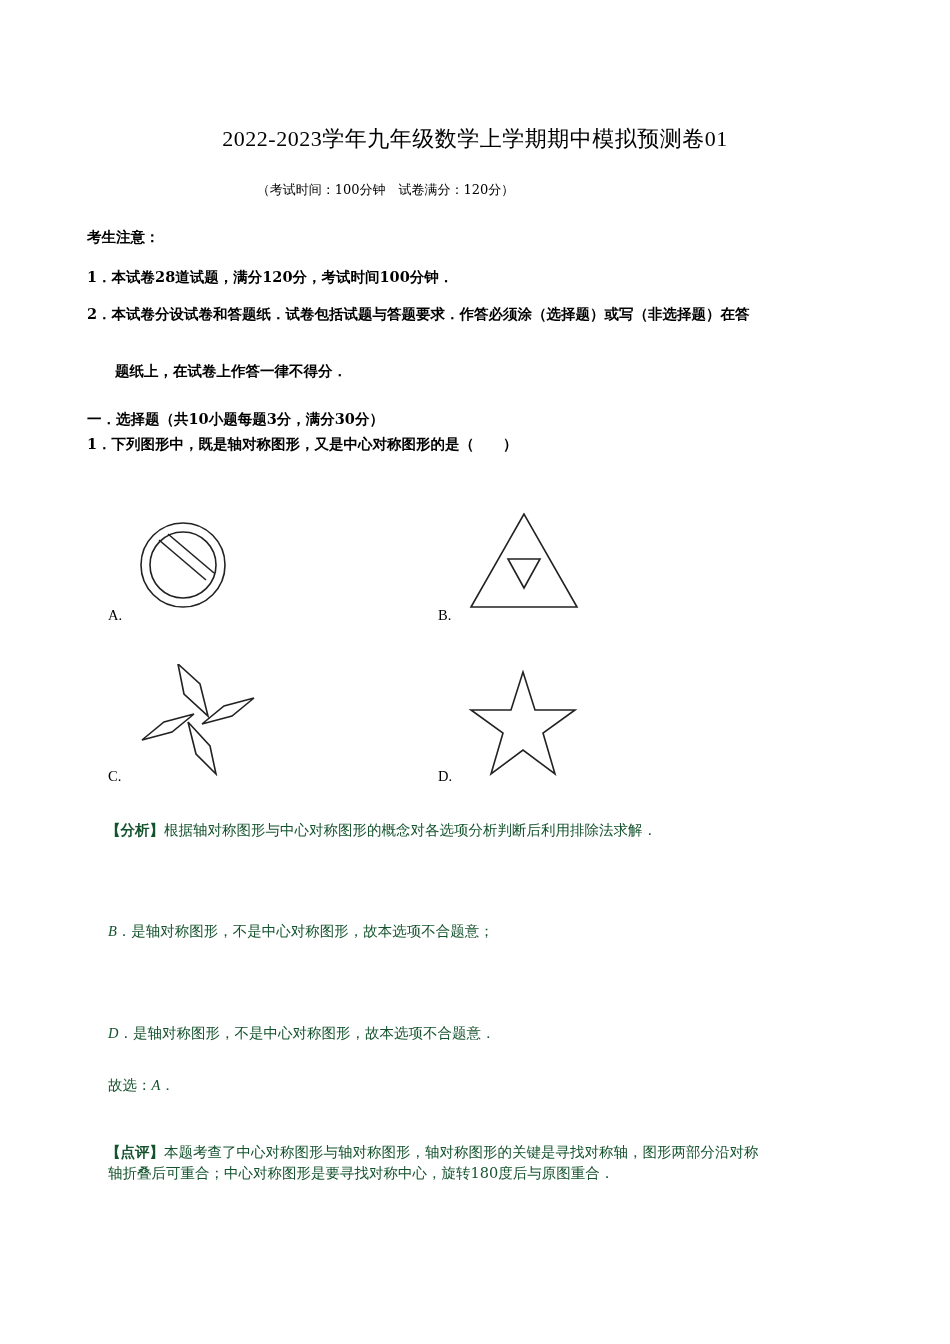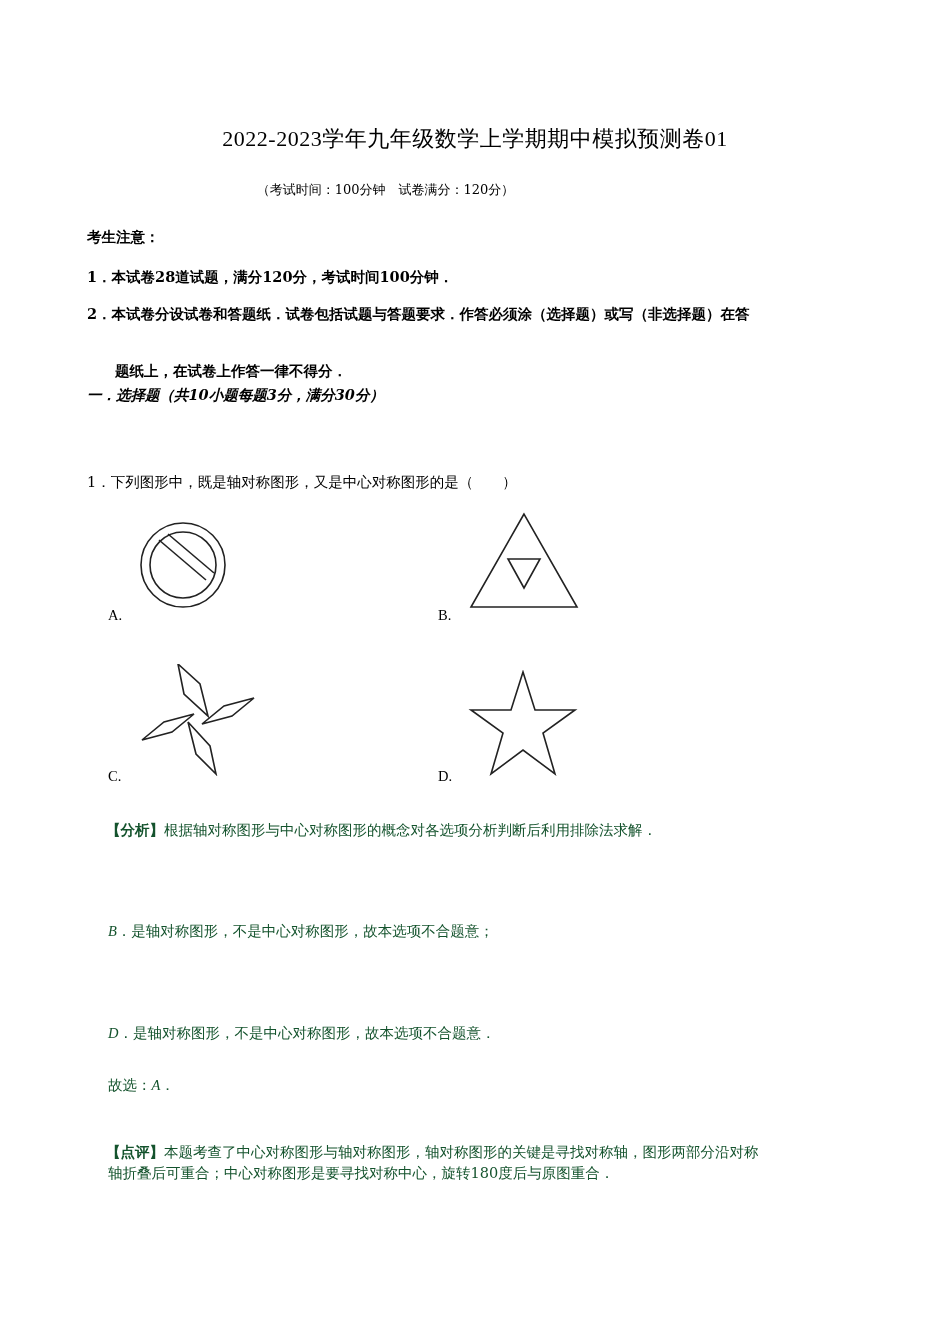--- a/index.html
+++ b/index.html
@@ -26,23 +26,23 @@
 <div class="page">
 
   <div class="title">2022-2023学年九年级数学上学期期中模拟预测卷01</div>
   <div class="subtitle">（考试时间：100分钟　试卷满分：120分）</div>
 
   <div class="line bold" style="top:228px;">考生注意：</div>
   <div class="line bold" style="top:268px;">1．本试卷28道试题，满分120分，考试时间100分钟．</div>
   <div class="line bold" style="top:305px;">2．本试卷分设试卷和答题纸．试卷包括试题与答题要求．作答必须涂（选择题）或写（非选择题）在答</div>
   <div class="line bold indent" style="top:318px;margin-top:44px;">题纸上，在试卷上作答一律不得分．</div>
 
-  <div class="line bold" style="top:386px;font-style:italic;">一．选择题（共10小题每题3分，满分30分）</div>
+  <div class="line bold" style="top:410px;">一．选择题（共10小题每题3分，满分30分）</div>
 
-  <div class="line" style="top:473px;">1．下列图形中，既是轴对称图形，又是中心对称图形的是（　　）</div>
+  <div class="line" style="top:435px;font-weight:bold;">1．下列图形中，既是轴对称图形，又是中心对称图形的是（　　）</div>
 
   <div class="fig" style="left:138px; top:520px;">
     <svg width="90" height="90" viewBox="0 0 90 90">
       <circle cx="45" cy="45" r="42" fill="none" stroke="#222" stroke-width="1.6"></circle>
       <circle cx="45" cy="45" r="33" fill="none" stroke="#222" stroke-width="1.6"></circle>
       <line x1="21" y1="20" x2="68" y2="60" stroke="#222" stroke-width="1.6"></line>
       <line x1="28" y1="13" x2="73" y2="52" stroke="#222" stroke-width="1.6" opacity="0"></line>
       <line x1="30" y1="14" x2="76" y2="53" stroke="#222" stroke-width="1.6"></line>
       <line x1="14" y1="30" x2="60" y2="70" stroke="#222" stroke-width="1.6" opacity="0"></line>
     </svg>

